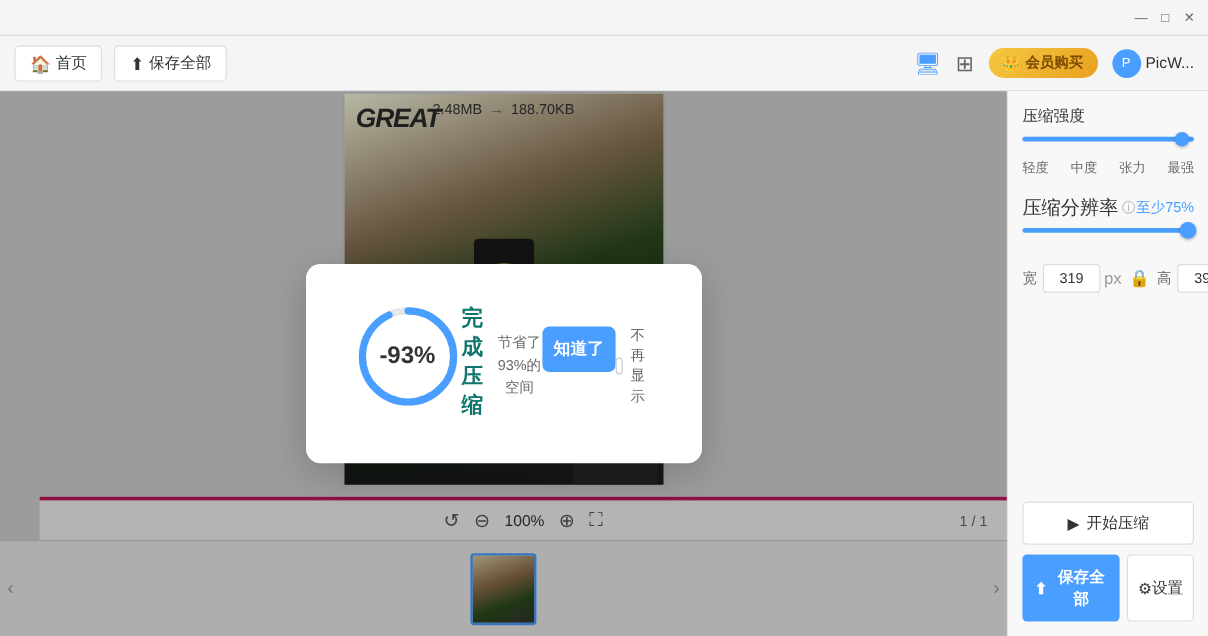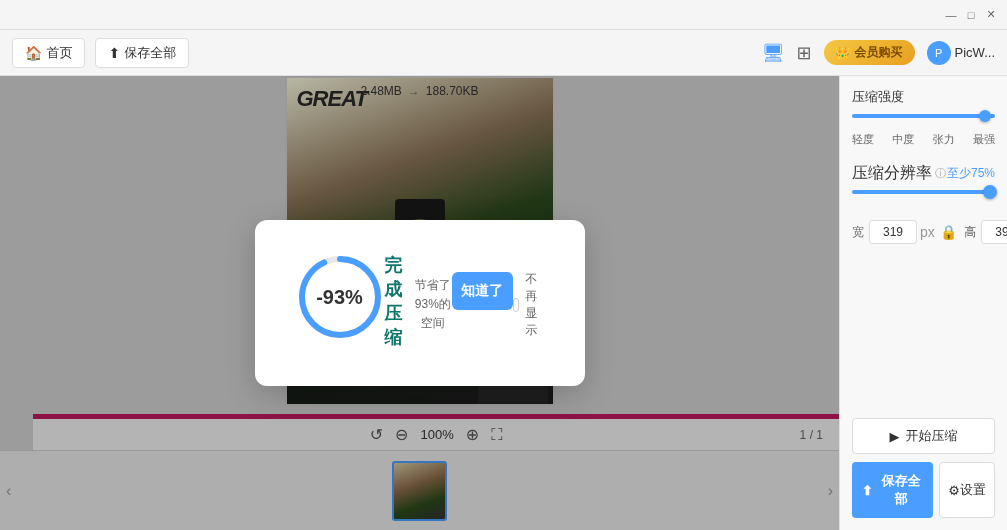--- a/index.html
+++ b/index.html
@@ -214,21 +214,21 @@
       right: 5px;
       width: 70px;
       height: 100px;
       background: linear-gradient(180deg, #888 0%, #666 100%);
     }
 
     
     .bottom-toolbar {
       height: 36px;
       background: #f0f0f0;
-      border-top: 5px solid #be185d;
+      border-top: 3px solid #be185d;
       display: flex;
       align-items: center;
       justify-content: center;
       gap: 12px;
       padding: 0 12px;
       position: relative;
       margin-left: 33px;
     }
     .toolbar-btn {
       font-size: 16px;

